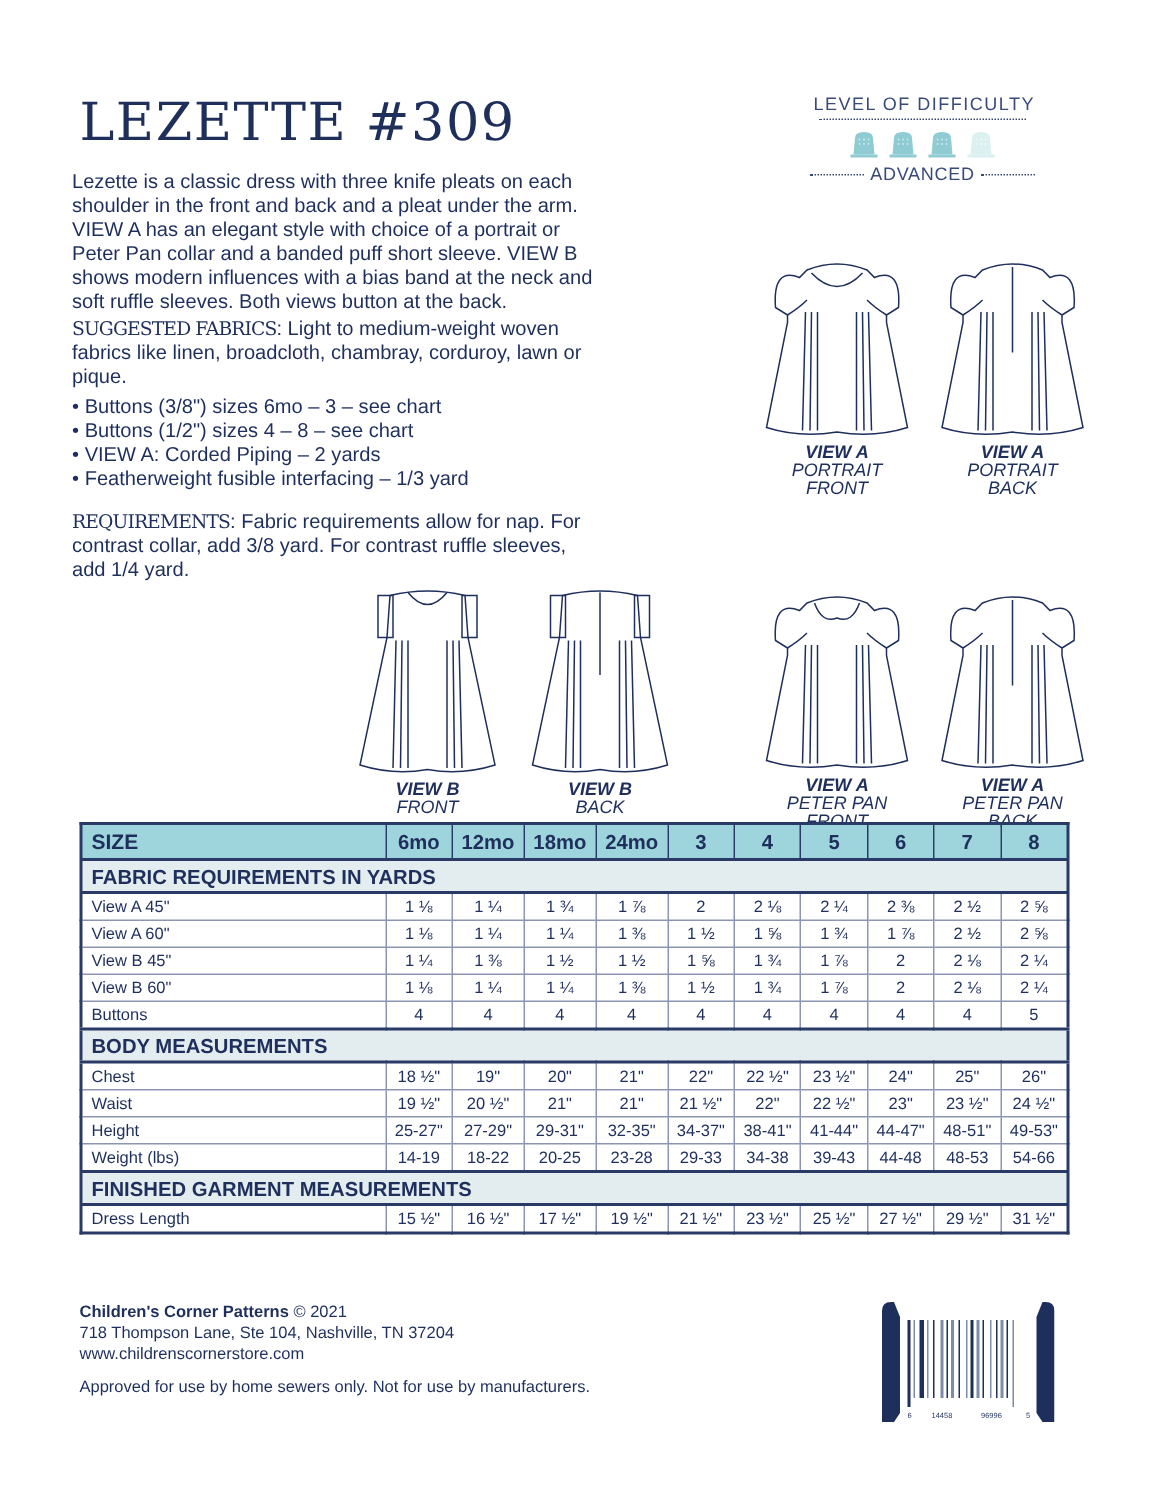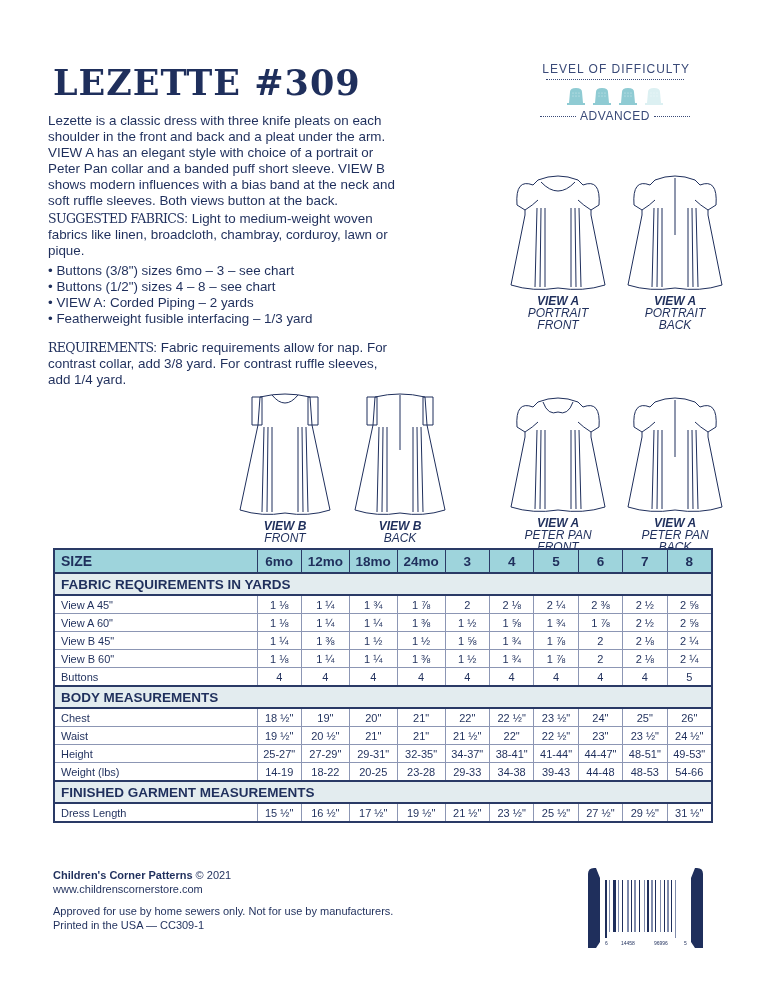--- a/index.html
+++ b/index.html
@@ -1,18 +1,18 @@
 <!DOCTYPE html>
 <html><head>
 <meta charset="utf-8">
 <style>
   html, body { margin:0; padding:0; background:#ffffff; }
   body { width:768px; height:994px; position:relative; overflow:hidden; color:#1f2f5c; font-family:"Liberation Sans", sans-serif; }
   .abs { position:absolute; }
-  .title { left:53px; top:62px; font-family:"DejaVu Serif", serif; font-size:35px; letter-spacing:1px; color:#1f2f5c; font-weight:bold; margin:0; }
+  .title { left:53px; top:62px; font-family:"DejaVu Serif", serif; font-size:35px; letter-spacing:1px; color:#1f2f5c; font-weight:normal; margin:0; }
   .body-text { font-size:13.4px; line-height:16px; color:#1f2f5c; }
   .intro { left:48px; top:113px; width:350px; }
   .section { left:48px; width:345px; }
   .sec-head { font-family:"DejaVu Serif", serif; font-size:12.5px; letter-spacing:-0.6px; }
   .notions-list { margin:0; padding:0; list-style:none; }
   .notions-list li::before { content:"• "; }
   
   .diff { left:540px; top:62px; width:150px; text-align:right; }
   .diff-label { font-size:12px; letter-spacing:1px; color:#3a4a78; }
   .dotline { border-bottom:1.5px dotted #3a4a78; margin:3px 6px 4px; }
@@ -348,24 +348,24 @@
         <td>25 ½"</td>
         <td>27 ½"</td>
         <td>29 ½"</td>
         <td>31 ½"</td>
       </tr>
     </tbody>
 </table>
 
 <div class="abs footer">
   <div><b>Children's Corner Patterns</b><span> © 2021</span></div>
+  <div>718 Thompson Lane, Ste 104, Nashville, TN 37204</div>
   <div>www.childrenscornerstore.com</div>
   <div style="height:8px"></div>
   <div>Approved for use by home sewers only. Not for use by manufacturers.</div>
-  <div>Printed in the USA — CC309-1</div>
 </div>
 
 <div class="abs barcode">
   <svg width="115" height="80" viewBox="0 0 115 80" id="barcode-svg">
     <path d="M0 6 Q0 0 6 0 L8 0 L12 10 L12 74 L8 80 L0 80 Z" fill="#1f2f5c"></path>
     <path d="M115 6 Q115 0 109 0 L107 0 L103 10 L103 74 L107 80 L115 80 Z" fill="#1f2f5c"></path>
     <g id="bars">
         <rect x="17" y="12" width="2" height="58" fill="#1f2f5c"></rect>
         <rect x="21" y="12" width="1" height="52" fill="#7f8bab"></rect>
         <rect x="25" y="12" width="3" height="52" fill="#1f2f5c"></rect>

